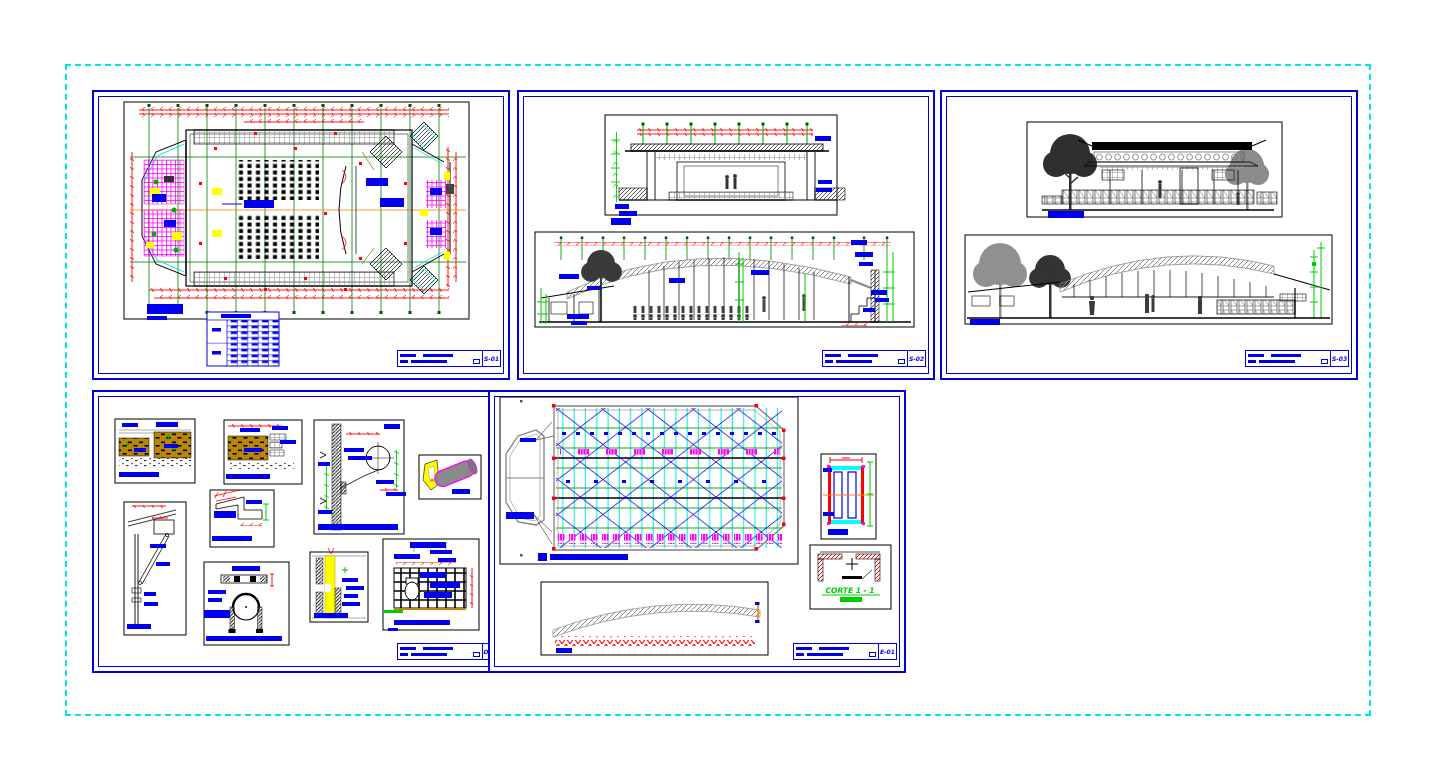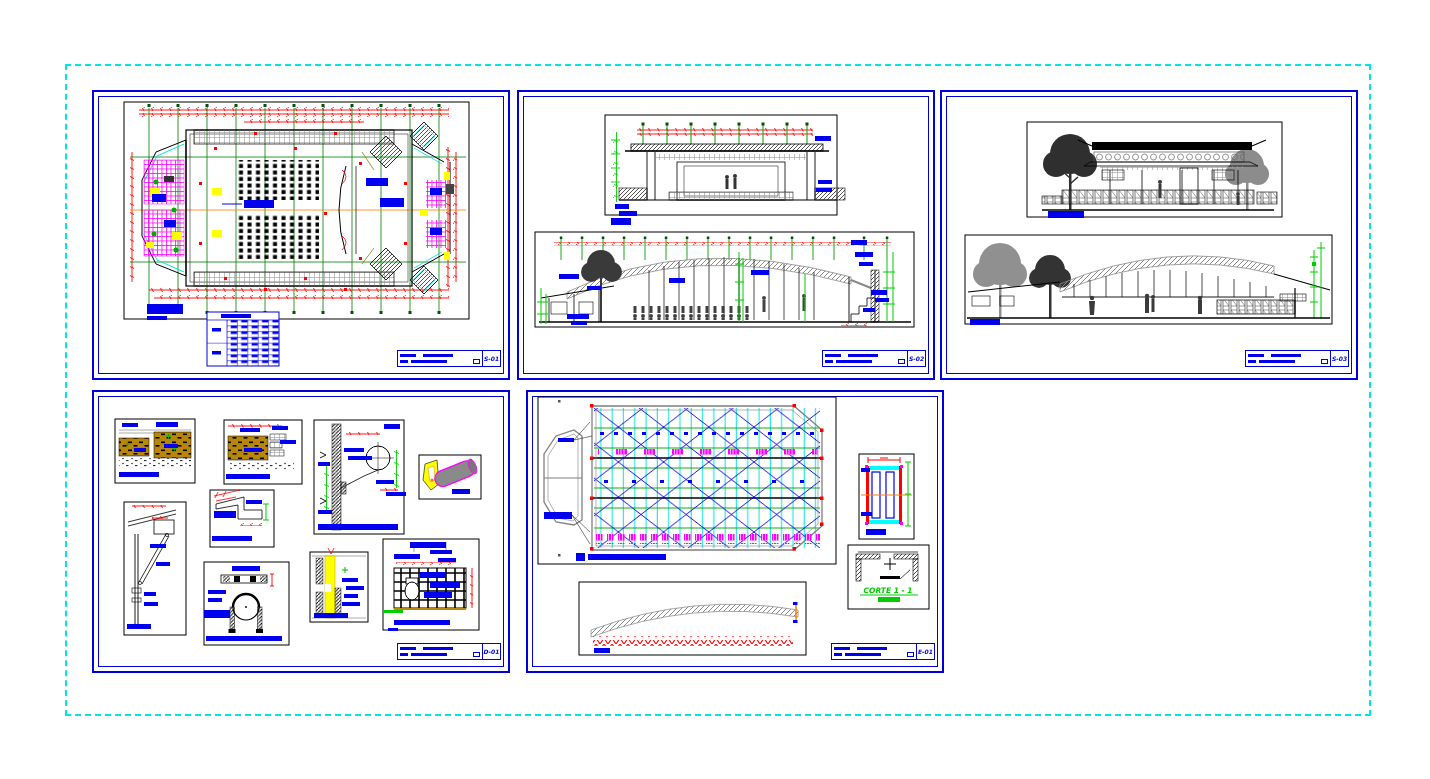--- a/index.html
+++ b/index.html
@@ -684,21 +684,21 @@
             <span class="bar" style="width:36px"></span>
             <span class="tb-mini"></span>
           </div>
       </div>
       <div class="tb-code">
           <span>D-01</span>
         </div>
     </div>
   </div>
 
-  <div class="sheet" style="left:526px;top:390px;width:414px;height:279px">
+  <div class="sheet" style="left:488px;top:390px;width:414px;height:279px">
     <div class="inner-border"></div>
     <svg class="art" viewBox="0 0 414 279">
       <g>
         <rect x="10" y="5" width="298" height="167" fill="#fff" stroke="#000" stroke-width="1"></rect>
         <rect x="66" y="16" width="226" height="140" fill="url(#cyanV)"></rect>
         <g stroke="#00A000" stroke-width="0.9">
             <path d="M66,36H292M66,56H292M66,76H292M66,96H292M66,116H292M66,136H292"></path>
           </g>
         <path d="M64,66H294M64,106H294" stroke="#000" stroke-width="1.3"></path>
         <rect x="66" y="16" width="226" height="140" fill="url(#braceX)"></rect>

